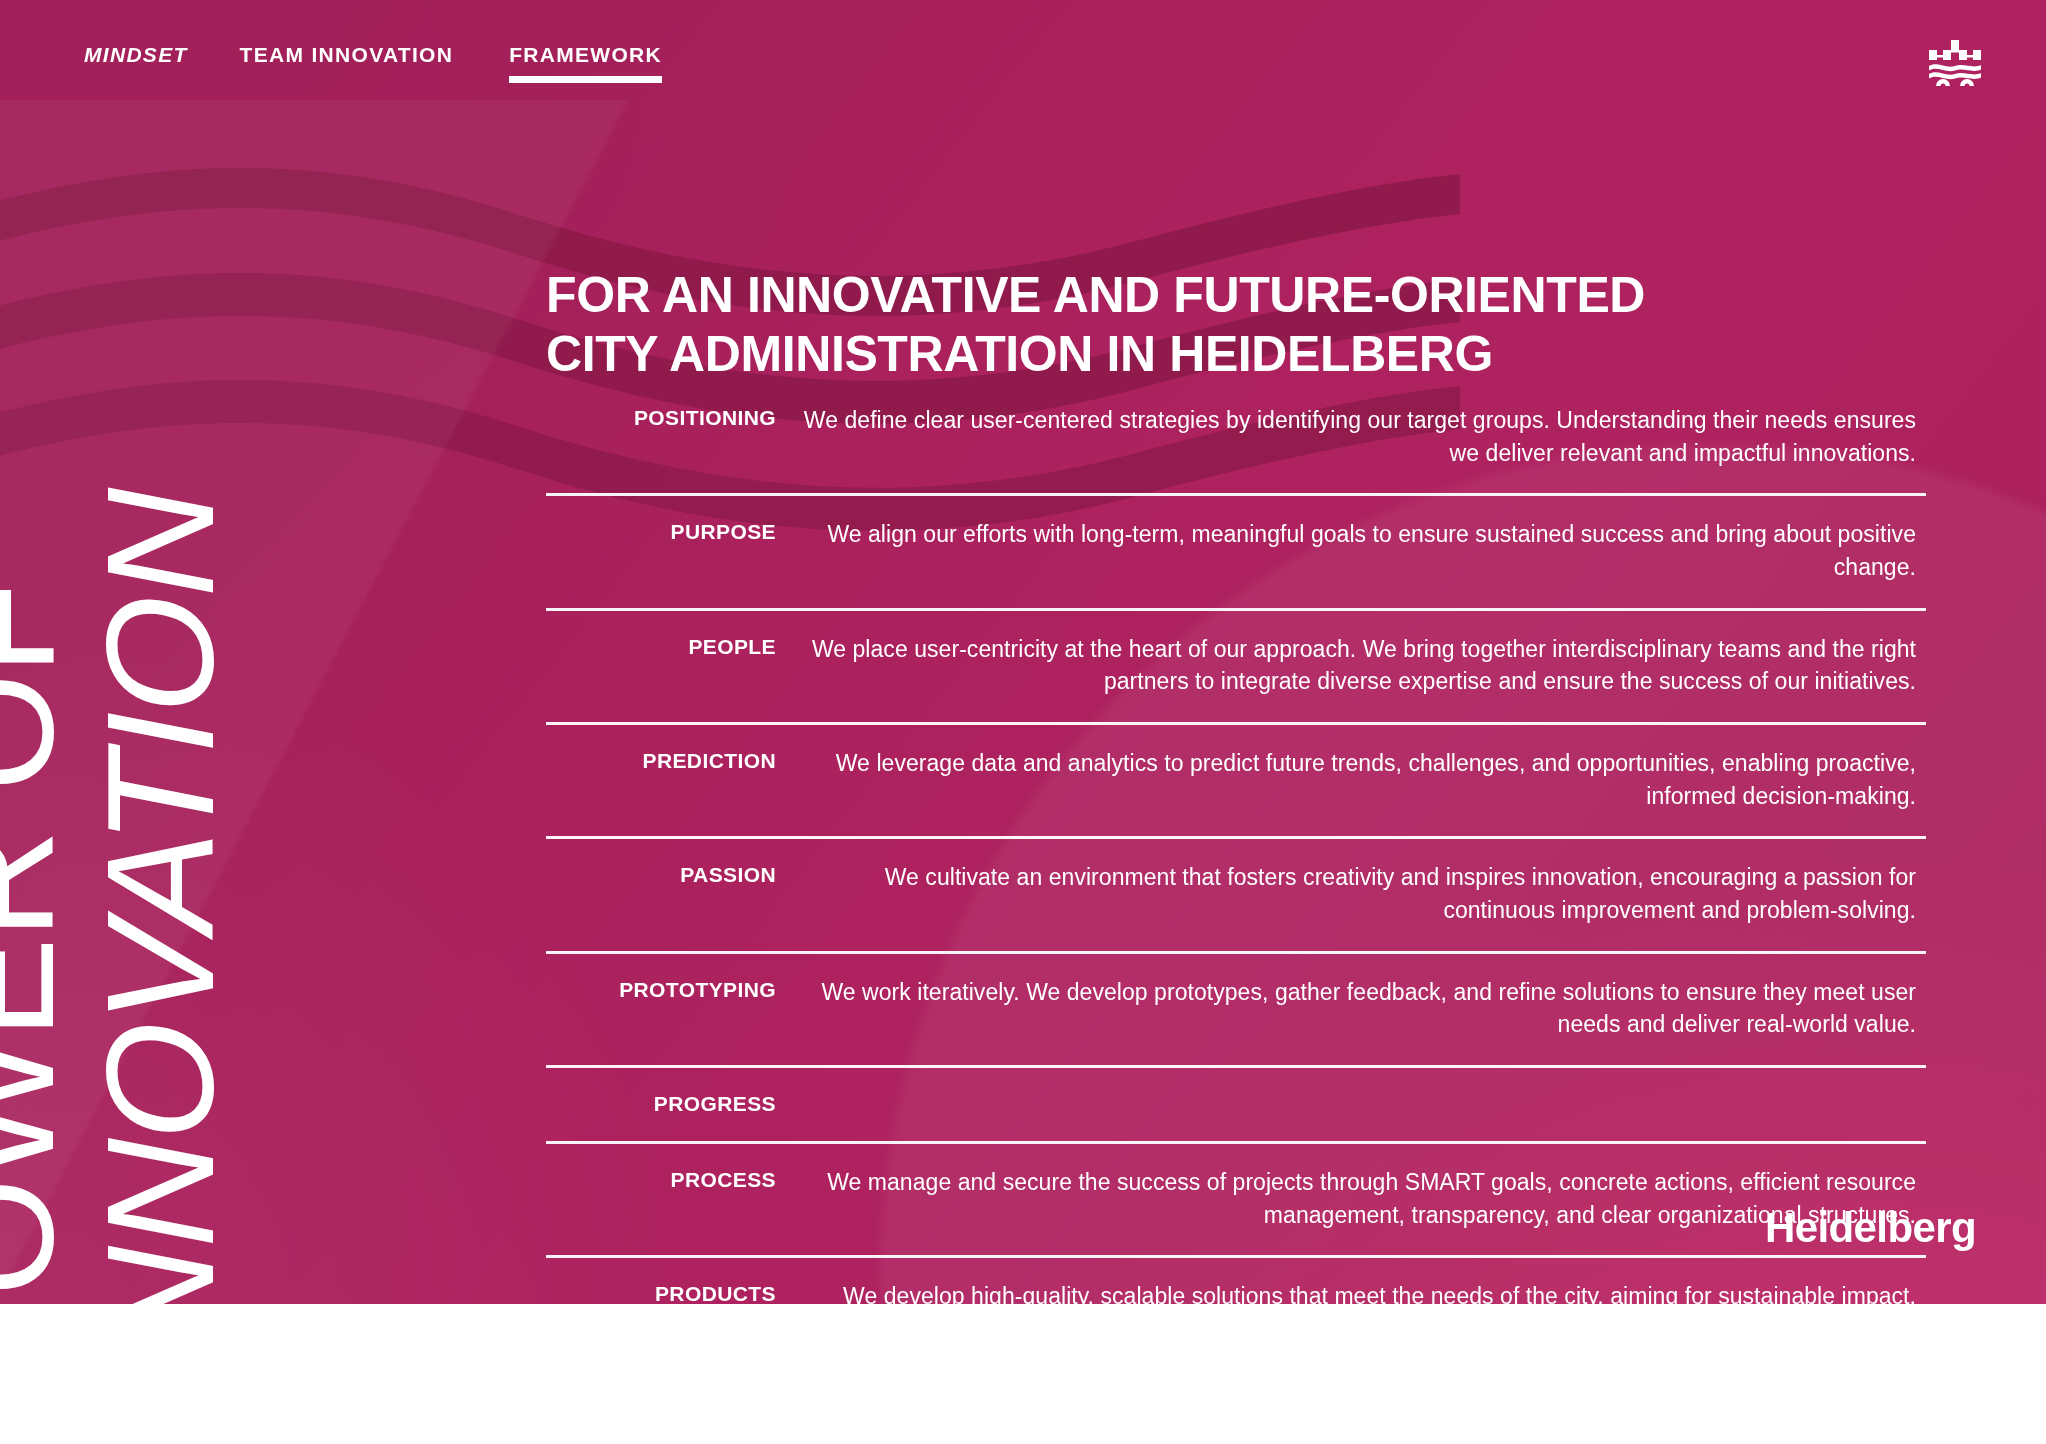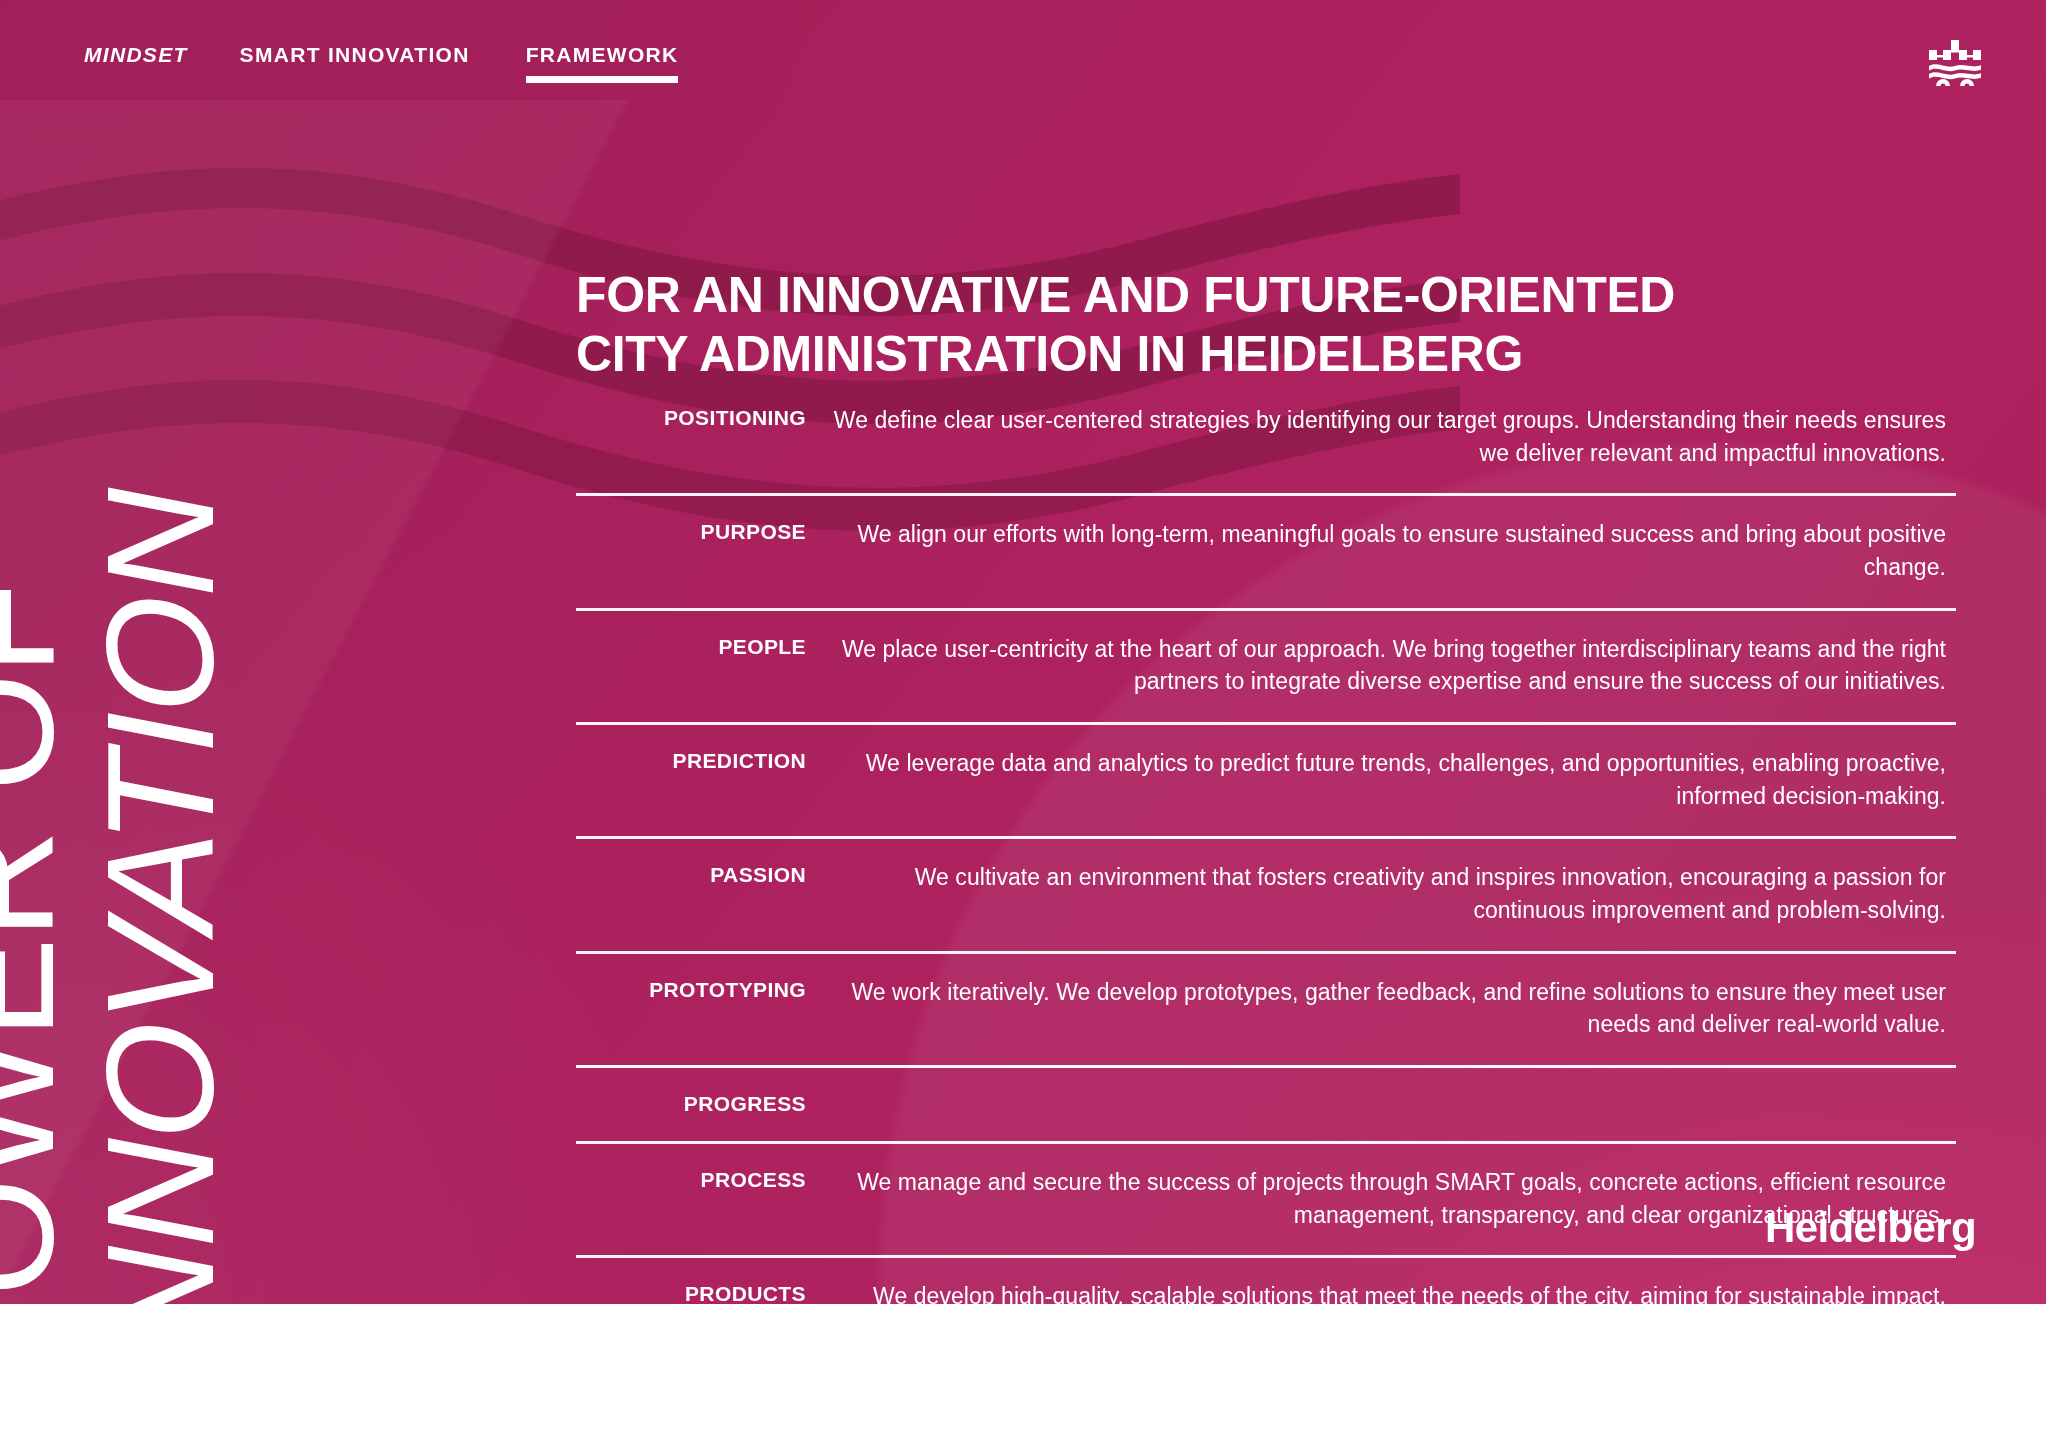--- a/index.html
+++ b/index.html
@@ -136,21 +136,20 @@
   }
 
   
   .content {
     position: absolute;
     left: 546px;
     top: 0;
     right: 0;
     bottom: 0;
     z-index: 4;
-    margin-left: 30px;
   }
   .headline {
     position: absolute;
     left: 0;
     top: 232px;
     width: 1250px;
     font-size: 50px;
     font-weight: 800;
     line-height: 1.18;
     letter-spacing: -0.4px;
@@ -218,21 +217,21 @@
     <div class="bg-arc"></div>
     <div class="bg-corner-fade"></div>
   </div>
 
   <nav class="topnav">
     <div class="nav-item italic">
       <span>MINDSET</span>
     </div>
     <div class="nav-gap-1"></div>
     <div class="nav-item">
-      <span>SMART INNOVATION</span>
+      <span>TEAM INNOVATION</span>
     </div>
     <div class="nav-gap-2"></div>
     <div class="nav-item">
       <span>FRAMEWORK</span>
       <span class="nav-underline"></span>
     </div>
   </nav>
 
   <div class="logo">
     <svg viewBox="0 0 54 48" width="54" height="48" aria-hidden="true">

